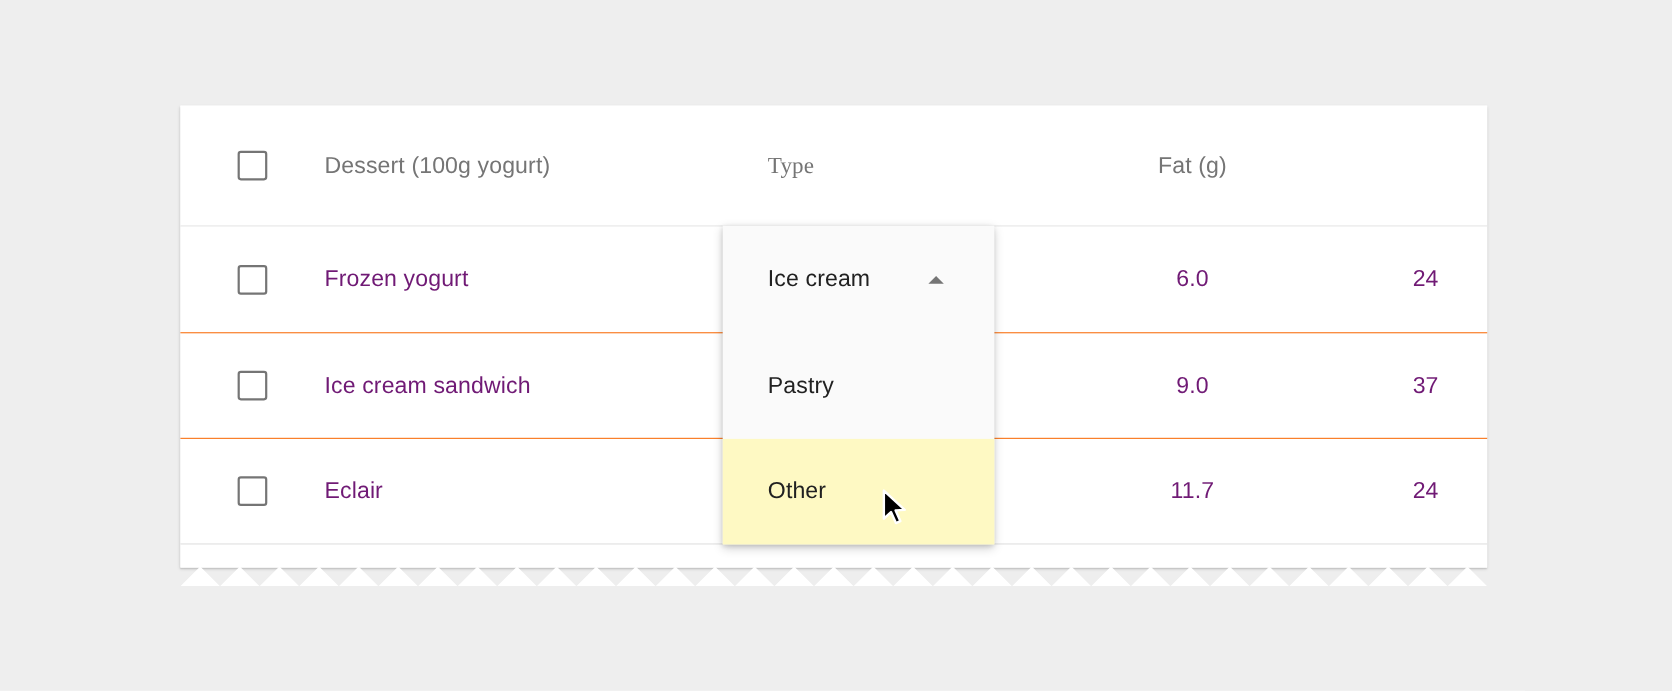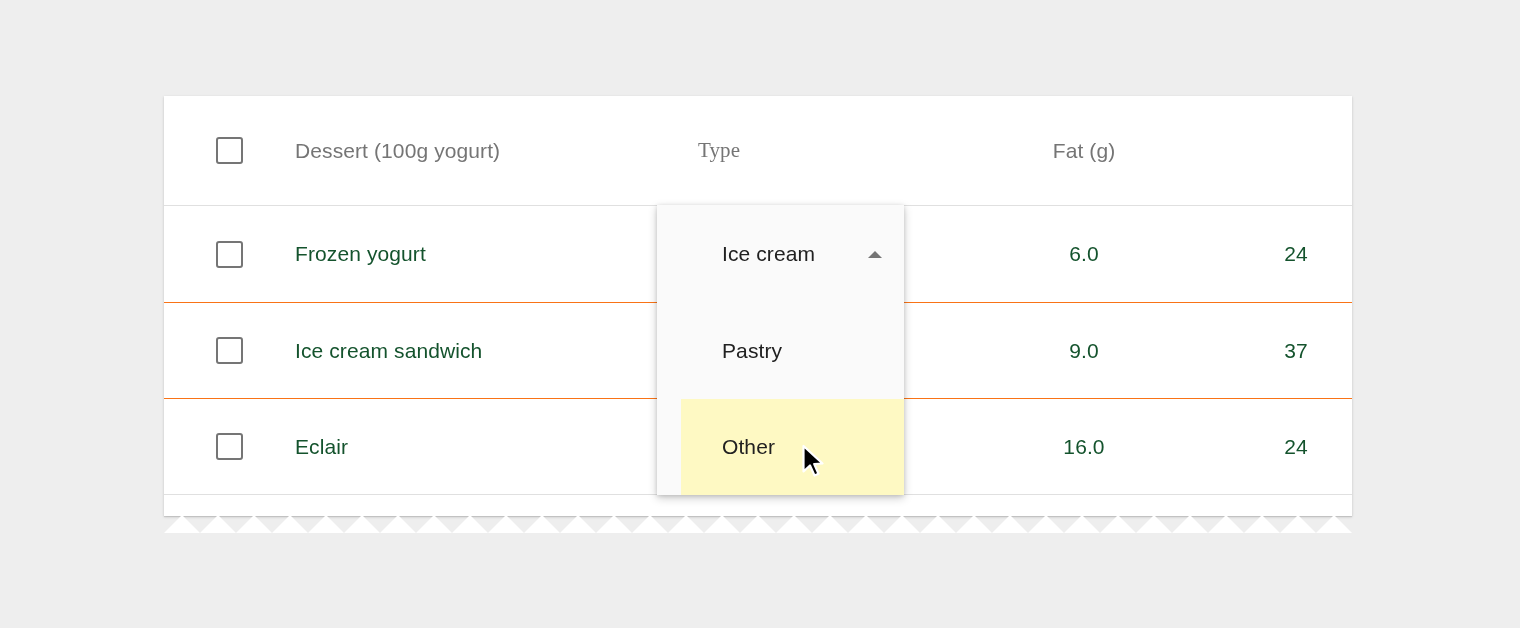--- a/index.html
+++ b/index.html
@@ -73,21 +73,21 @@
   .cell-fat  { width: 212px; }
   .cell-carbs{ width: 212px; padding-right: 102px; box-sizing: content-box; }
 
   .hdr {
     color: #757575;
     font-size: 21px;
     letter-spacing: 0.1px;
     white-space: nowrap;
   }
   .val {
-    color: #14532d;
+    color: #701a75;
     font-size: 21px;
     letter-spacing: 0.1px;
     white-space: nowrap;
   }
 
   
   .checkbox {
     width: 27px;
     height: 27px;
     border: 2.5px solid #757575;
@@ -128,21 +128,20 @@
     height: 96px;
     display: flex;
     align-items: center;
     padding-left: 41px;
     box-sizing: border-box;
     font-size: 21px;
     color: #212121;
     letter-spacing: 0.1px;
     cursor: pointer;
     white-space: nowrap;
-    margin-left: 24px;
   }
   .dd-item.selected { height: 98px; }
   .dd-item.hovered {
     background: #fef9c3;
   }
   #dropdown-caret-icon {
     position: absolute;
     left: 187px;
     top: 50%;
     margin-top: -3px;
@@ -222,21 +221,21 @@
     <div class="cell-check">
       <div class="checkbox"></div>
     </div>
     <div class="cell-dessert">
       <span class="val">Eclair</span>
     </div>
     <div class="cell-type">
       <span class="val"></span>
     </div>
     <div class="cell-num cell-fat">
-      <span class="val">16.0</span>
+      <span class="val">11.7</span>
     </div>
     <div class="cell-num cell-carbs">
       <span class="val">24</span>
     </div>
   </div>
 
   <div class="trow" id="table-partial-row"></div>
 
   <div id="torn-edge">
     <svg viewBox="0 0 1188 18" preserveAspectRatio="none" xmlns="http://www.w3.org/2000/svg">

